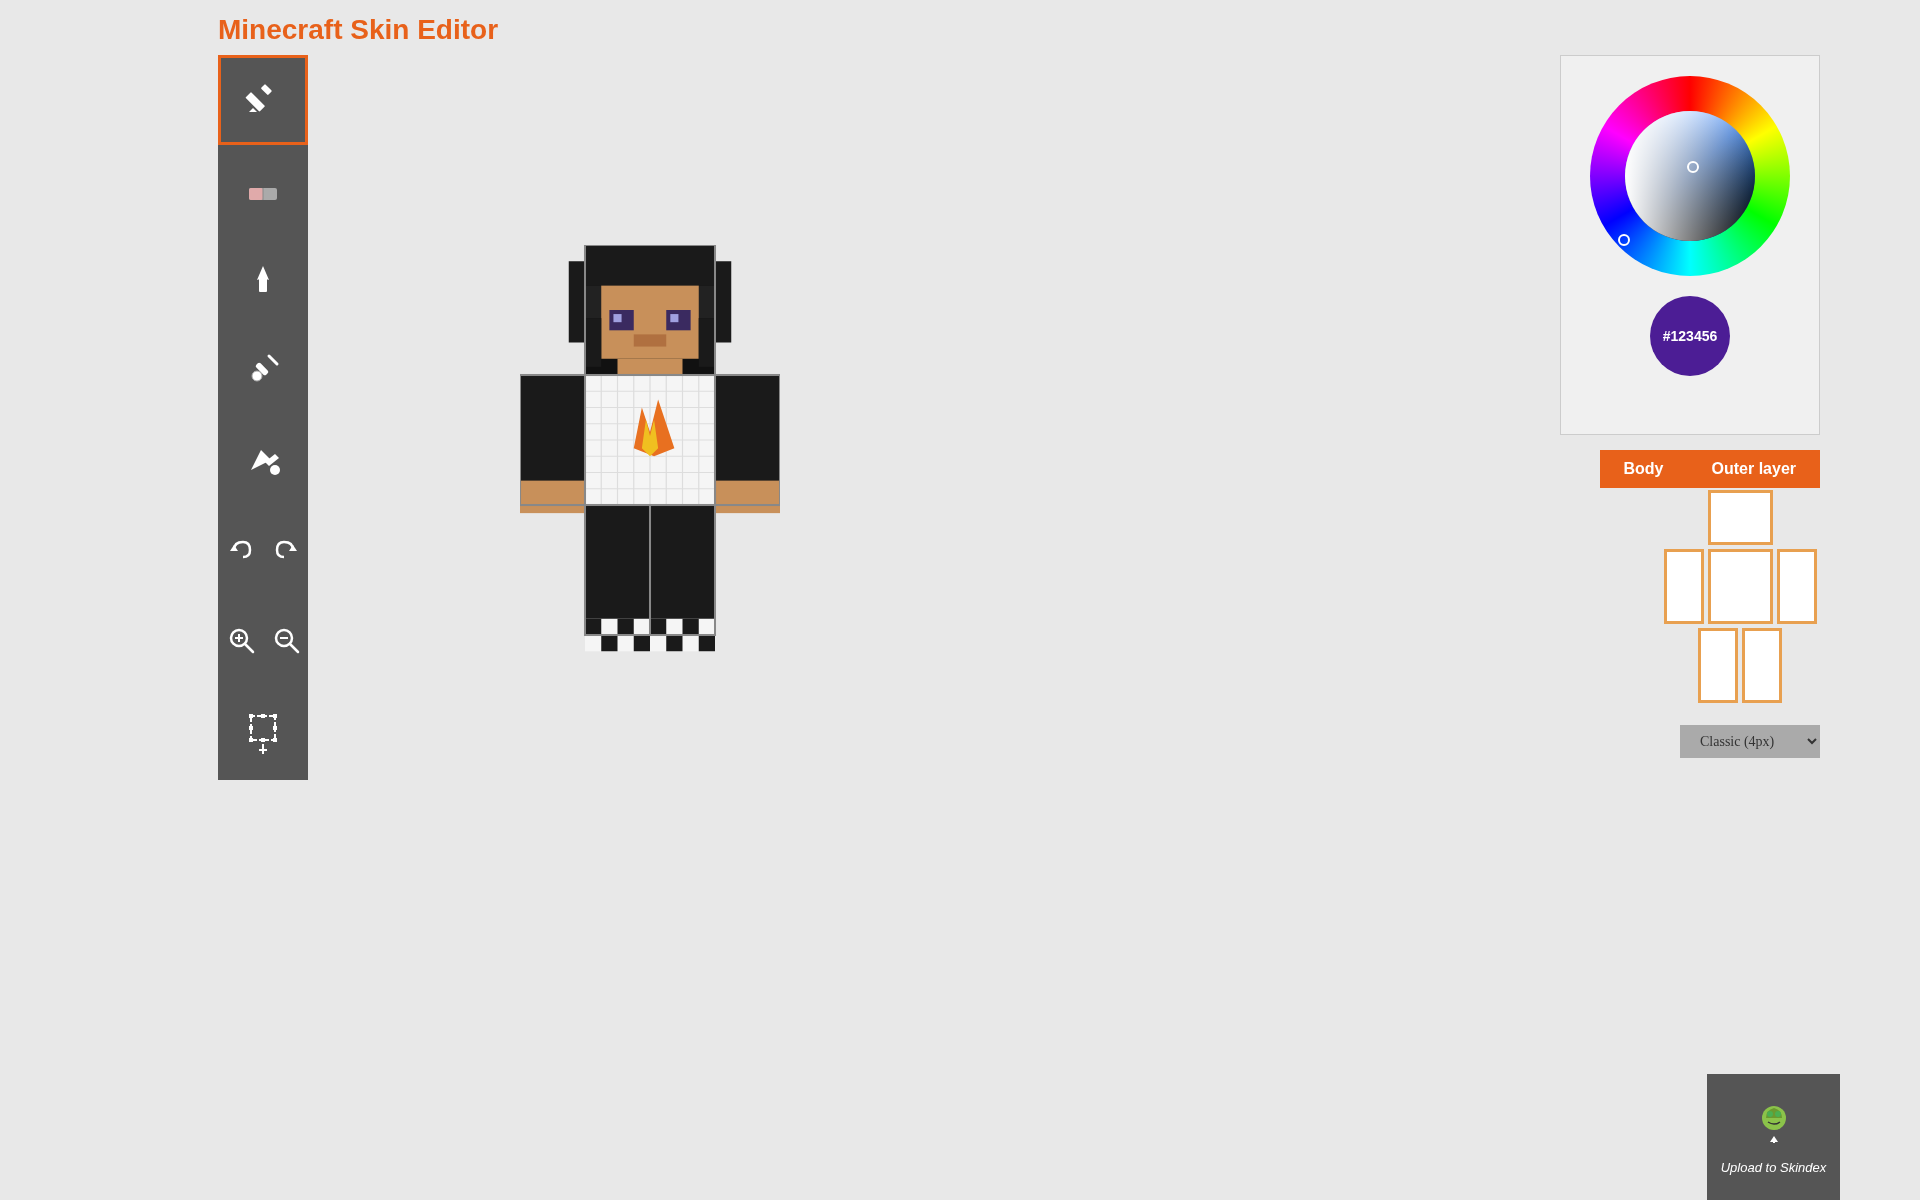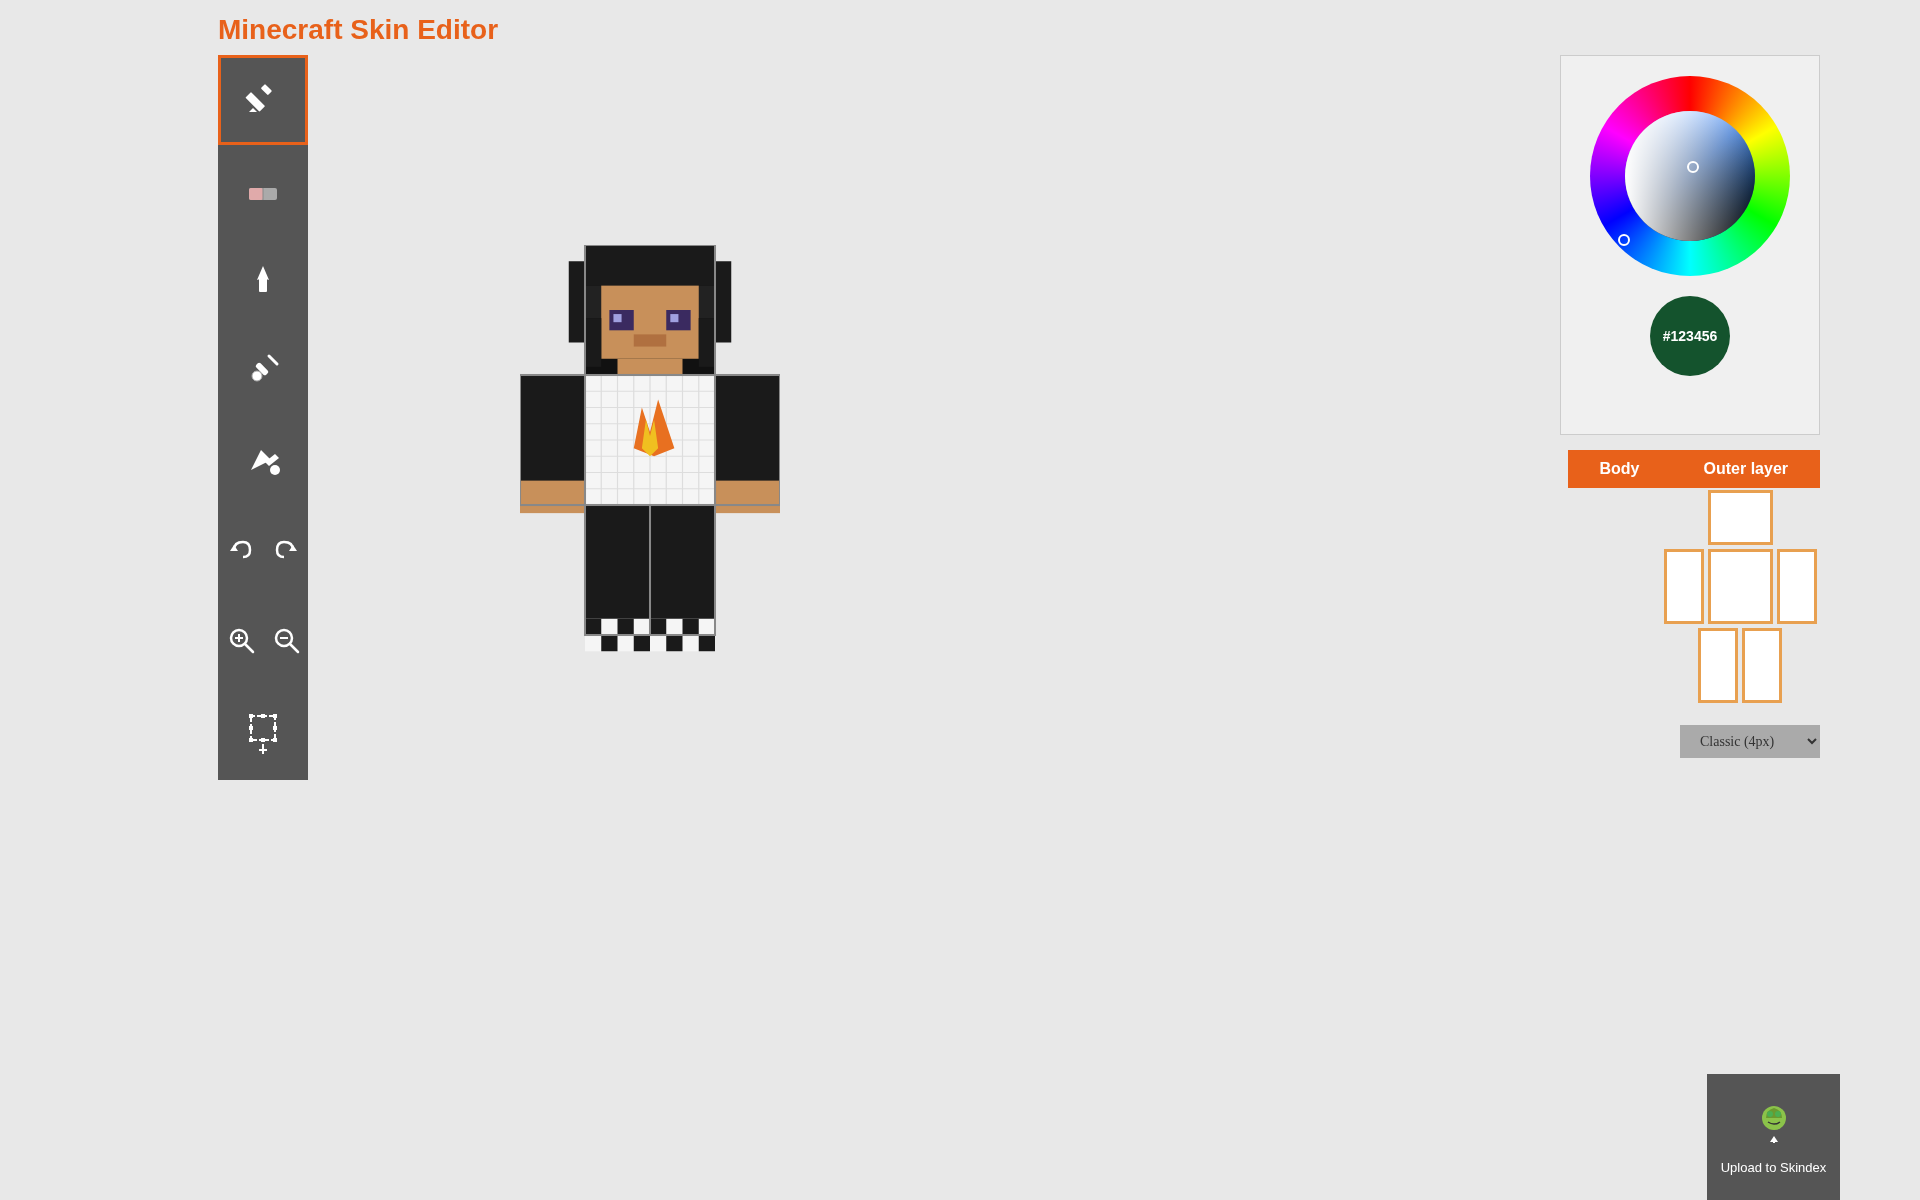--- a/index.html
+++ b/index.html
@@ -162,41 +162,41 @@
       background: transparent;
       bottom: 30px;
       left: 28px;
       pointer-events: none;
     }
 
     #color-hex {
       width: 80px;
       height: 80px;
       border-radius: 50%;
-      background: #14532d;
+      background: #4c1d95;
       display: flex;
       align-items: center;
       justify-content: center;
       color: white;
       font-size: 14px;
       font-weight: bold;
       margin-top: 5px;
     }
 
     
     #layer-buttons {
       position: absolute;
       top: 450px;
       right: 100px;
       display: flex;
       gap: 0;
     }
 
     .layer-btn {
-      padding: 10px 32px;
+      padding: 10px 24px;
       font-size: 16px;
       border: none;
       cursor: pointer;
       font-weight: bold;
     }
     .layer-btn.body-btn { background: #e8611a; color: white; }
     .layer-btn.outer-btn { background: #e8611a; color: white; }
 
     
     #body-parts {
@@ -298,20 +298,21 @@
       background: #555;
       border: none;
       cursor: pointer;
       display: flex;
       flex-direction: column;
       align-items: center;
       justify-content: center;
       color: white;
       font-size: 13px;
       gap: 8px;
+      font-style: italic;
     }
 
     .action-icon {
       font-size: 32px;
     }
 
     
     #skin-svg {
       width: 260px;
       height: 520px;

